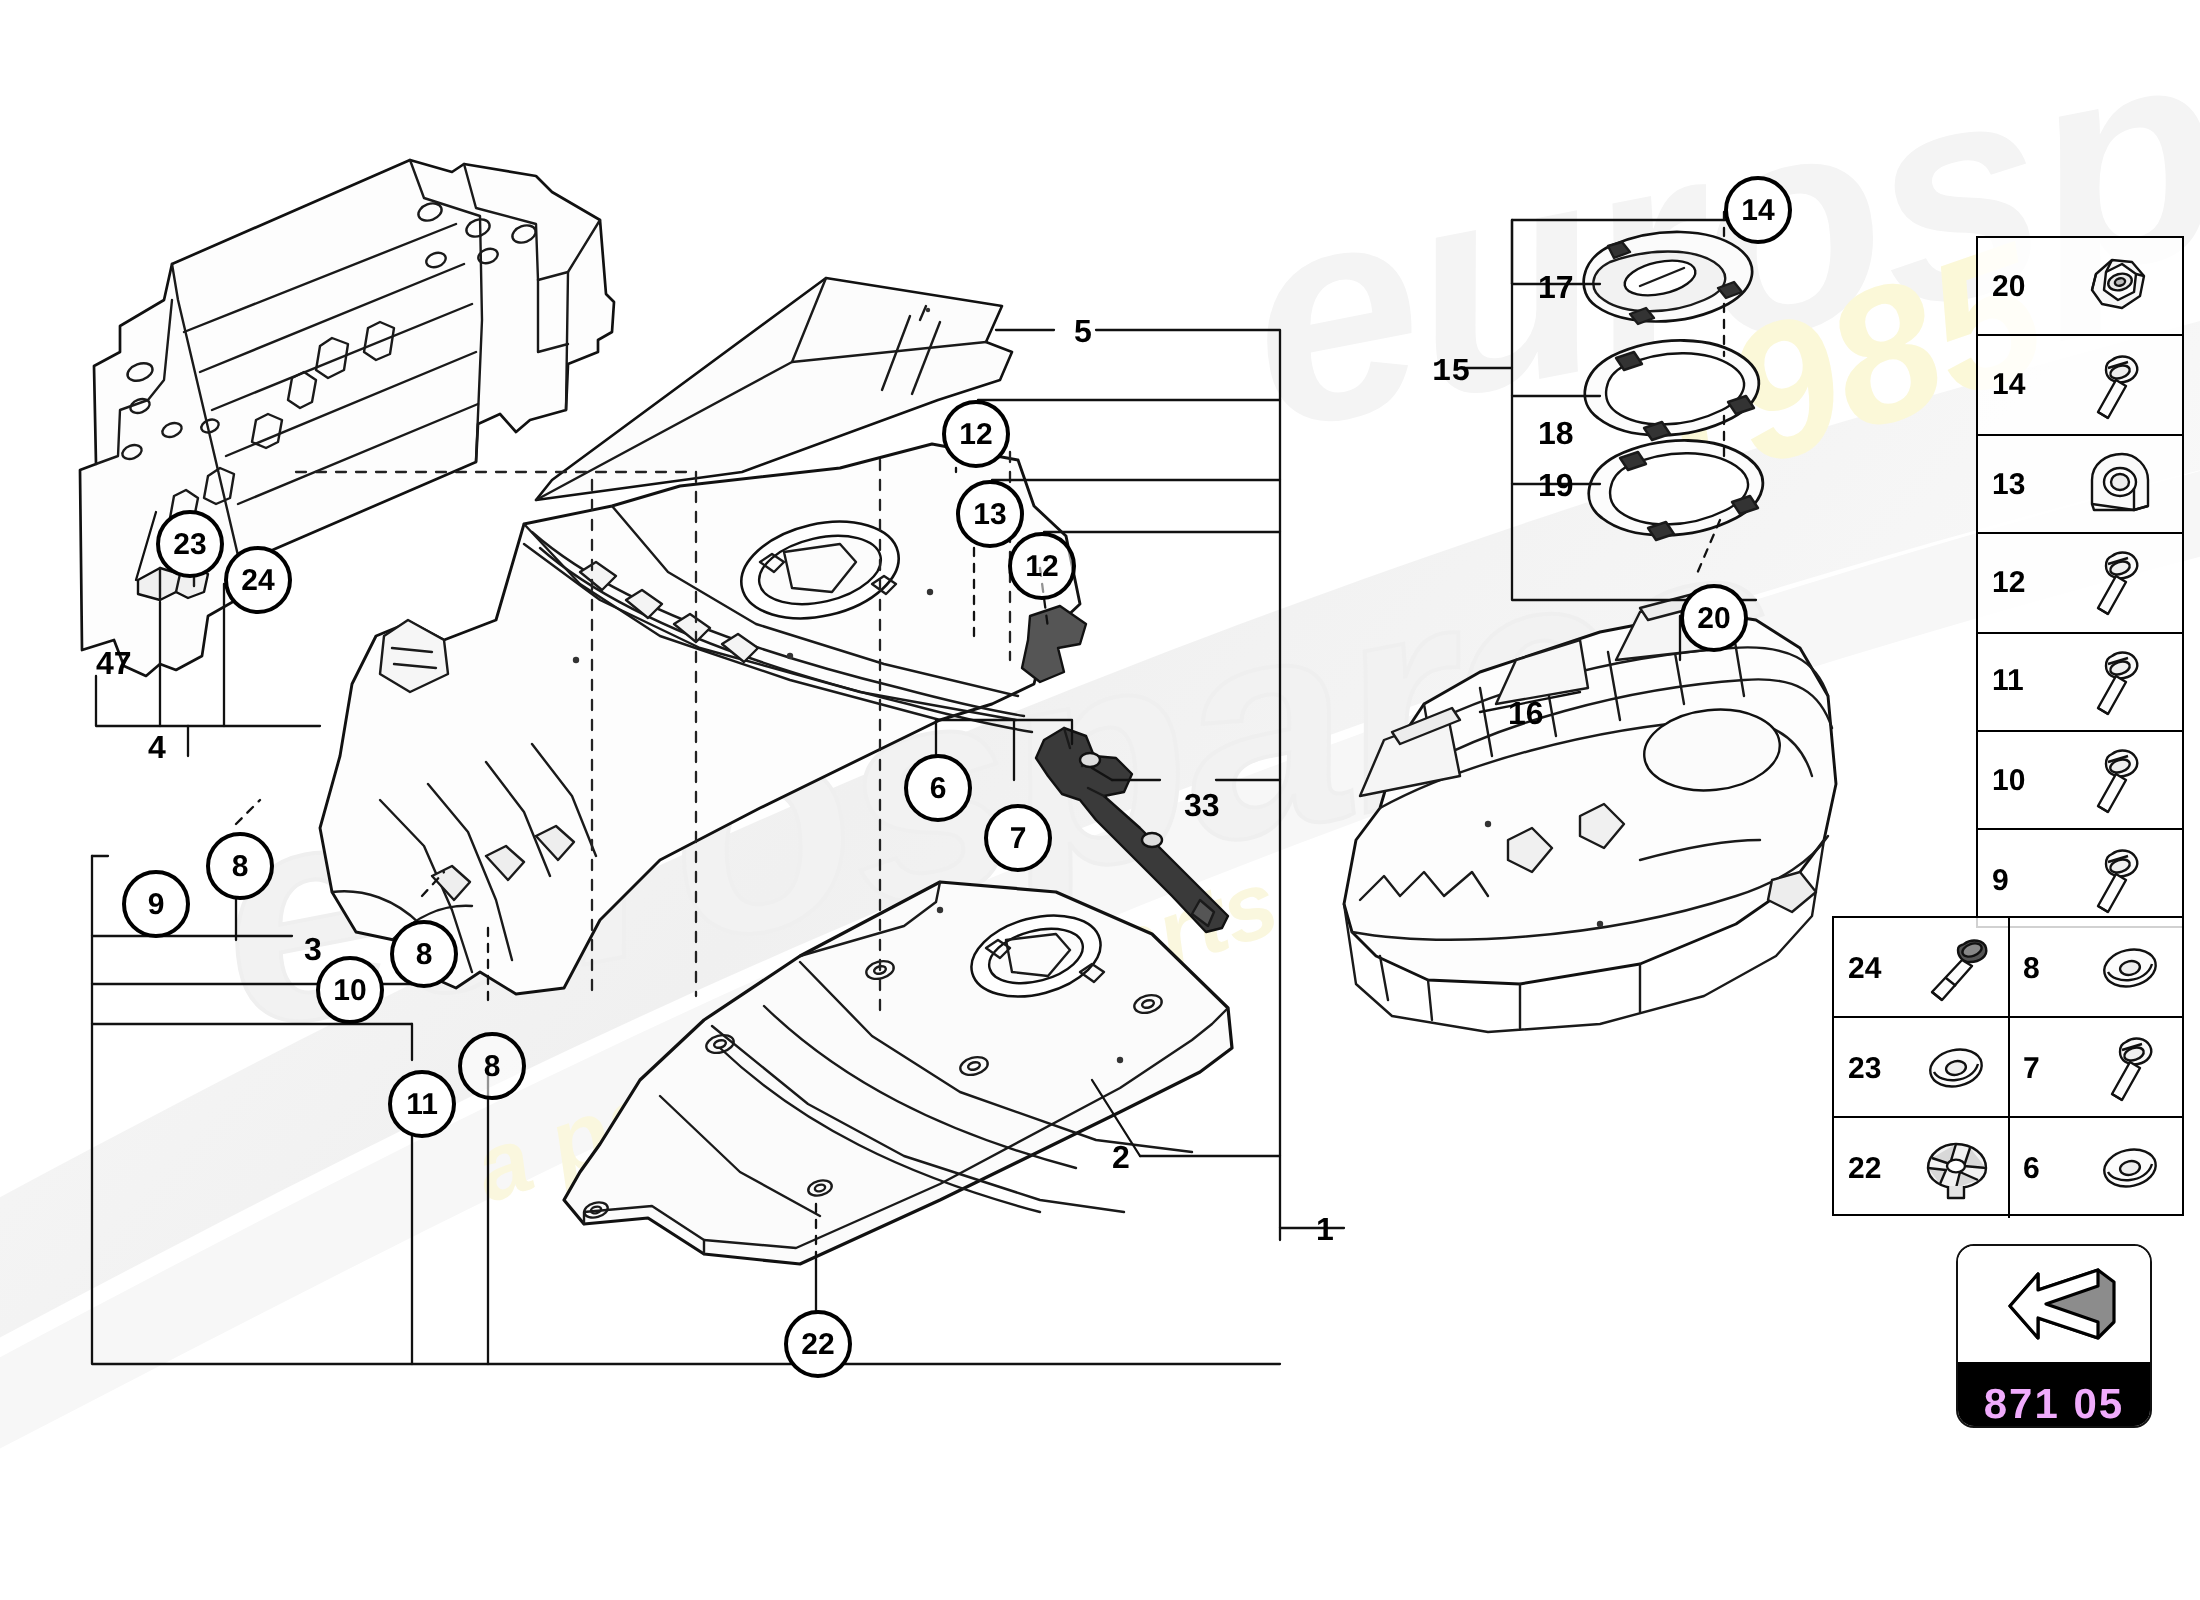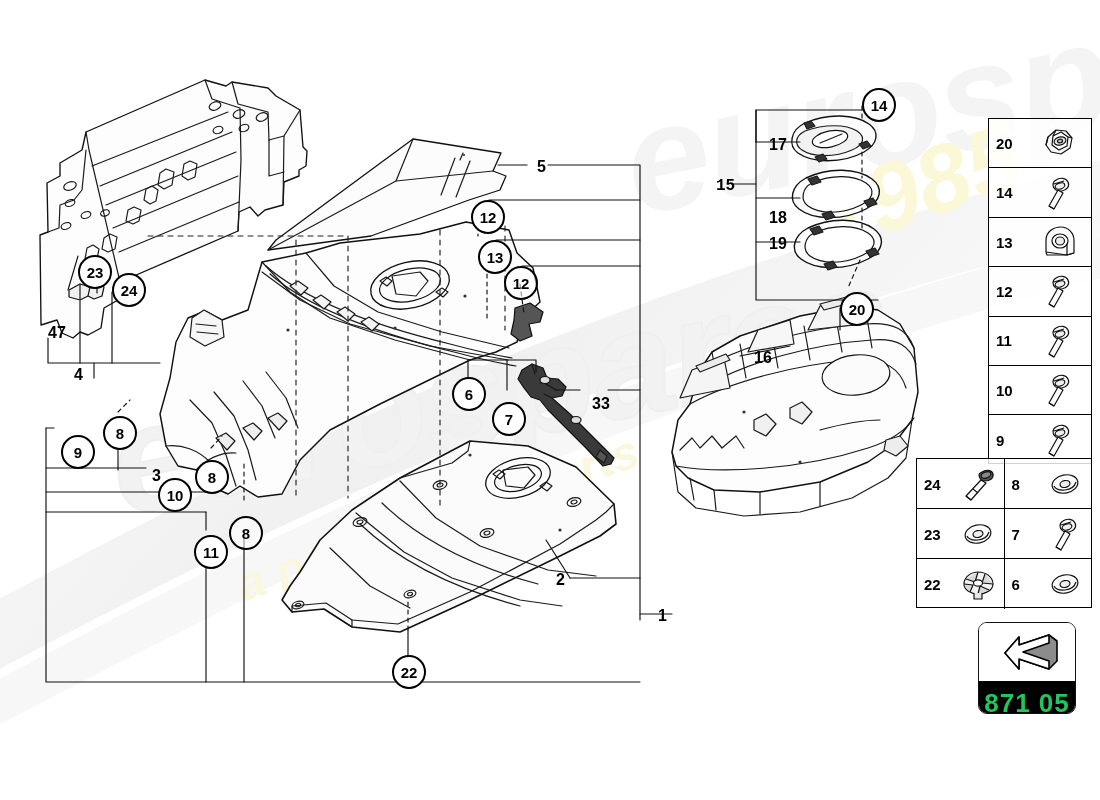--- a/index.html
+++ b/index.html
@@ -96,23 +96,23 @@
   #legend-bottom .lg-cell:last-child{border-right:none;}
 
   
   #code-badge{
     position:absolute;left:978px;top:622px;width:98px;height:92px;
     background:#fff;border:1.5px solid #111;border-radius:9px;overflow:hidden;
     box-sizing:border-box;
   }
   #code-badge .arrowbox{height:58px;display:flex;align-items:center;justify-content:center;background:#fff;}
   #code-badge .codebar{
-    height:44px;background:#000;color:#22c55e;
+    height:44px;background:#000;color:#f0abfc;
     display:flex;align-items:center;justify-content:center;
-    font-size:26px;font-weight:700;letter-spacing:1px;
+    font-size:21px;font-weight:700;letter-spacing:1px;
   }
 </style>
 </head>
 <body>
 
 <div id="stage">
 
   <svg class="layer" viewBox="0 0 1100 800">
     <defs>
       <linearGradient id="swg" x1="0" y1="0" x2="1" y2="0.4">

